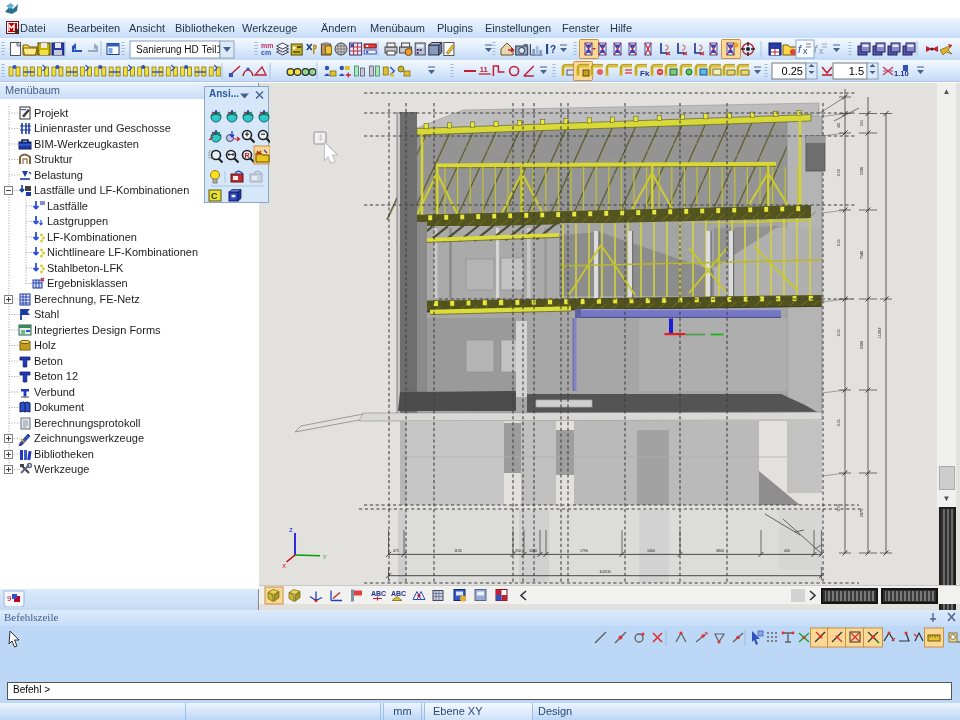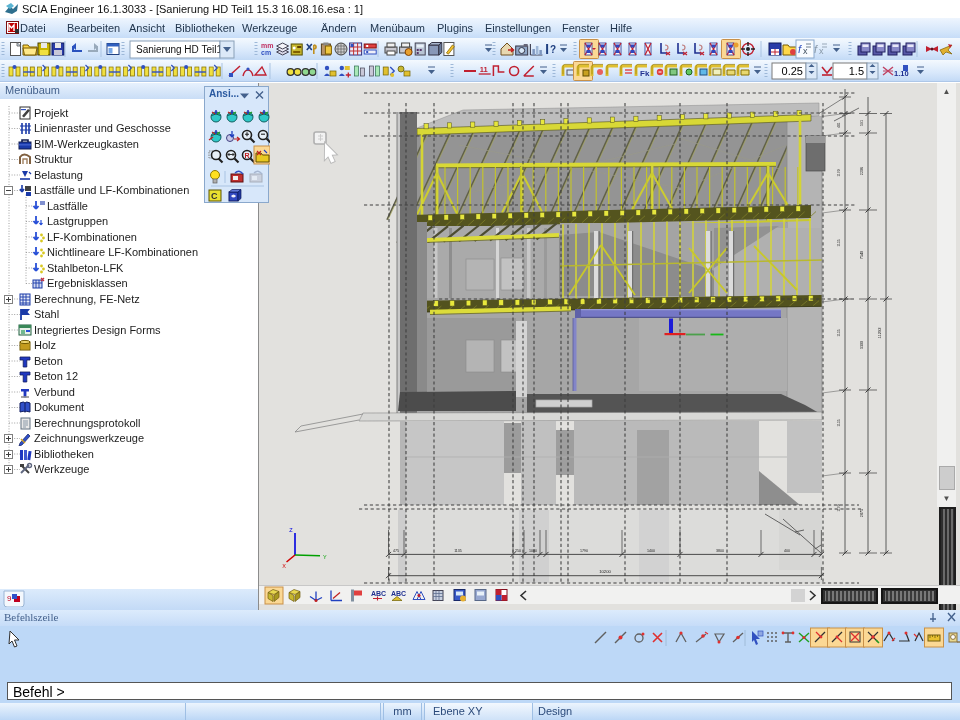--- a/index.html
+++ b/index.html
@@ -14,49 +14,48 @@
   #row1{left:0;top:38px;width:960px;height:22px;
     background:linear-gradient(#f4f9fe,#d8e8fb 60%,#c3daf6);}
   #row2{left:0;top:60px;width:960px;height:22px;
     background:linear-gradient(#f4f9fe,#d8e8fb 60%,#c3daf6);
     border-bottom:1px solid #aec7e8;box-sizing:border-box;}
   #lpanel{left:0;top:83px;width:259px;height:527px;background:#fff;
     border-right:1px solid #8c8c8c;box-sizing:border-box;}
   #lphead{left:0;top:0;width:258px;height:16px;position:absolute;
     background:linear-gradient(#e7f1fd,#c9ddf6);
     font-size:11px;color:#44618c;padding:1px 0 0 5px;box-sizing:border-box;}
-  #tree{left:0;top:17px;width:258px;height:489px;background:#fff;position:absolute;}
+  #tree{left:0;top:17px;width:258px;height:489px;background:#fff;position:absolute;padding-left:15px;}
   .ti{position:absolute;height:15px;font-size:11px;color:#1c1c1c;white-space:nowrap;}
   #lpbottom{left:0;top:506px;width:258px;height:21px;position:absolute;
     background:linear-gradient(#dcebfc,#c3daf6);}
   #vp{left:259px;top:83px;width:701px;height:527px;background:#e2e1de;}
   #vsb{left:678px;top:0;width:19px;height:424px;background:#f0f0ef;position:absolute;}
   .sbbtn{position:absolute;width:19px;height:17px;background:#f0f0ef;color:#505050;
      font-size:8px;text-align:center;line-height:17px;}
   #vpbottom{left:0;top:502px;width:701px;height:19px;background:#f1f1f0;
      border-top:1px solid #c8c8c8;box-sizing:border-box;position:absolute;}
   #cmdpanel{left:0;top:610px;width:960px;height:93px;background:#bdd8f7;}
   #cmdtitle{left:0;top:0;width:960px;height:16px;position:absolute;
     background:linear-gradient(#dcebfc,#c6dcf8);
     font-size:11px;color:#44618c;padding:1px 0 0 4px;box-sizing:border-box;font-family:Liberation Serif, serif;}
   #cmdinput{left:7px;top:72px;width:945px;height:18px;background:#fff;position:absolute;
-    border:1px solid #555;font-size:14px;color:#000;
+    border:1px solid #555;font-size:10px;color:#000;
     padding:1px 0 0 5px;box-sizing:border-box;}
   #statusbar{left:0;top:703px;width:960px;height:17px;
     background:linear-gradient(#ecf4fd,#bcd7f6);font-size:11px;color:#2b4a7a;}
   .scell{position:absolute;top:0;height:17px;border-left:1px solid #9fbfe4;}
 </style>
 </head>
 <body>
   <div class="abs" id="titlebar">
     <svg class="abs" style="left:4px;top:2px" width="15" height="14" viewBox="0 0 15 14">
       <path d="M1 10 L6 4 L9 7 L14 2 L13 9 L8 12 Z" fill="#2e6f8e"></path>
       <path d="M2 4 L7 1 L10 4 L6 7 Z" fill="#5ab4d2"></path>
     </svg>
-    <div class="txt">SCIA Engineer 16.1.3033 - [Sanierung HD Teil1 15.3 16.08.16.esa : 1]</div>
   </div>
 
   <div class="abs" id="menubar">
     <svg class="abs" style="left:5px;top:2px" width="16" height="16" viewBox="0 0 16 16">
       <rect x="1" y="1" width="13" height="13" fill="#7a1010"></rect>
       <rect x="2" y="2" width="11" height="11" fill="#fff"></rect>
       <rect x="3" y="3" width="9" height="9" fill="#c00000"></rect>
       <path d="M4 11 V5 l2.5 3 L9 5 v6" stroke="#fff" stroke-width="1.4" fill="none"></path>
       <rect x="10" y="9" width="4" height="4" fill="#303030"></rect>
     </svg>

